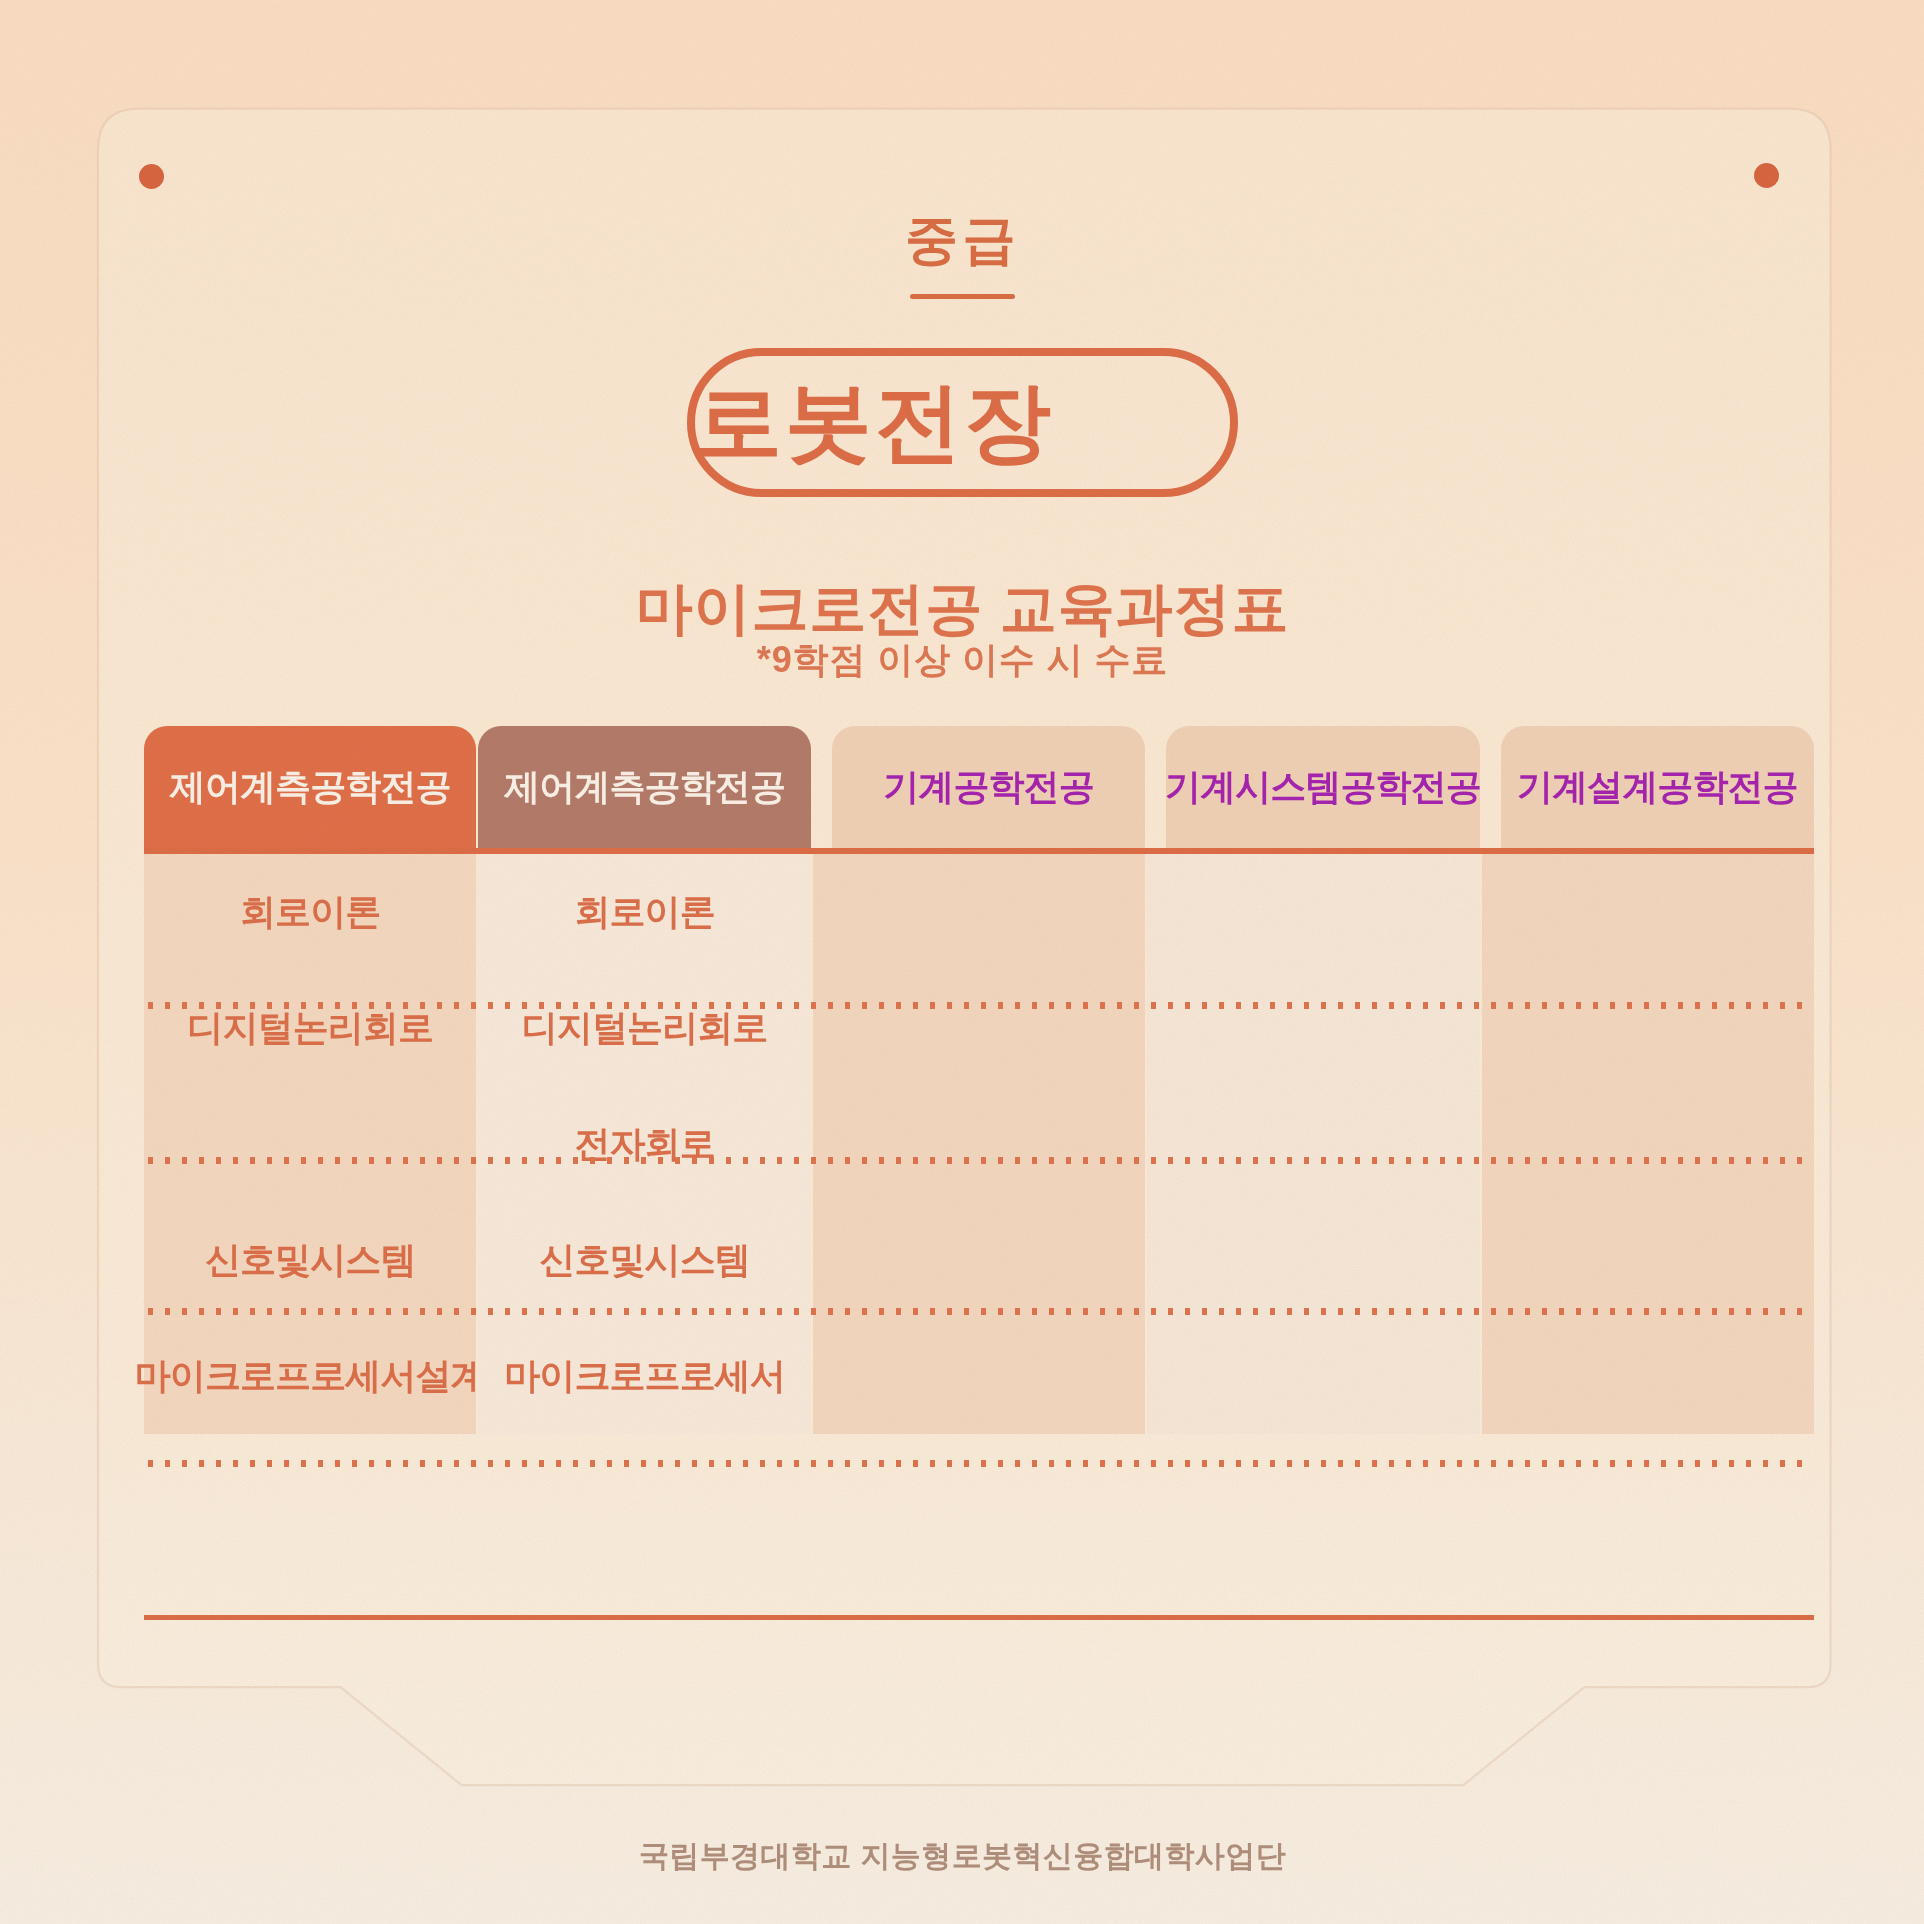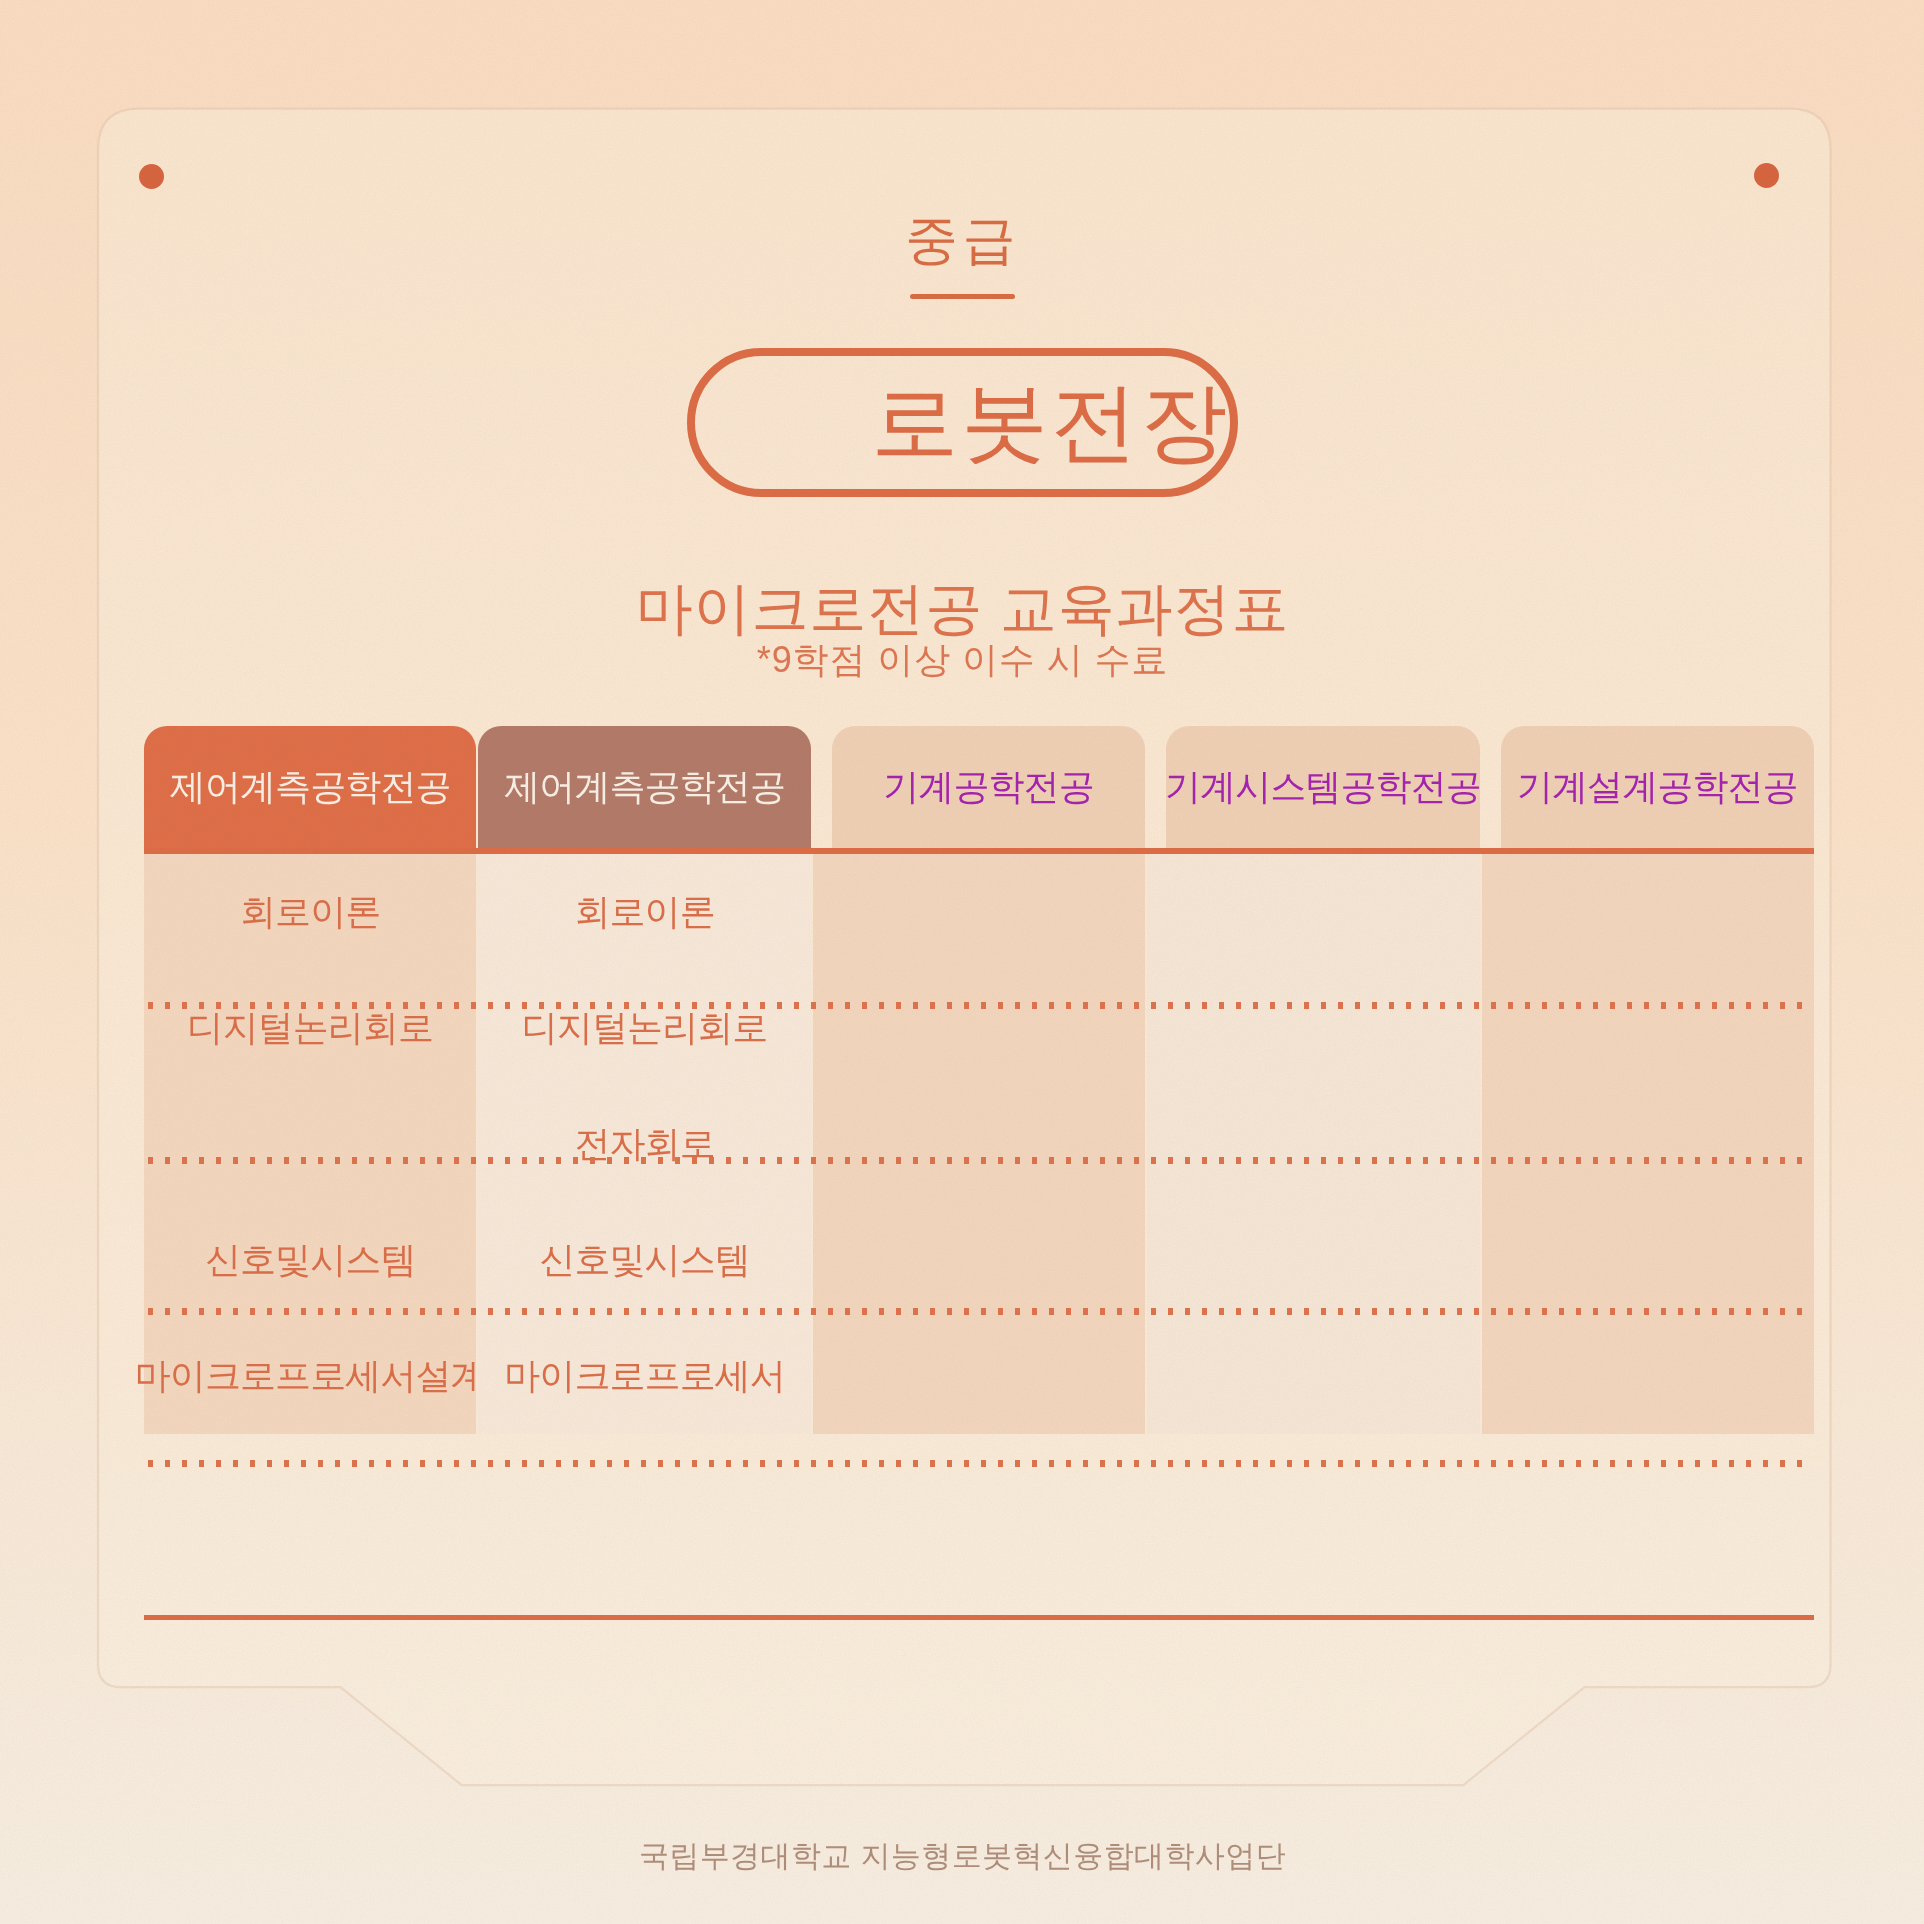--- a/index.html
+++ b/index.html
@@ -1,30 +1,30 @@
 <!DOCTYPE html>
 <html style="font-size:14.3px"><head>
 <meta charset="utf-8">
 <style>
   html,body{margin:0;padding:0;background:#f8f0e4;}
   .stage{
     position:relative;width:1925px;height:1925px;overflow:hidden;
     background:linear-gradient(180deg,#fbdec3 0%,#fce3ca 42%,#fae9d6 68%,#f8f0e4 100%);
-    font-family:"Liberation Sans","DejaVu Sans",sans-serif;font-weight:400;
+    font-family:"Liberation Sans","DejaVu Sans",sans-serif;font-weight:700;
   }
   .card-svg{position:absolute;left:0;top:0;z-index:1;}
   .abs-text{position:absolute;left:0;right:0;text-align:center;z-index:3;}
   .corner-dot{position:absolute;width:25px;height:25px;border-radius:50%;background:#d6613b;z-index:3;}
   .dot-left{left:139px;top:164px;}
   .dot-right{left:1754px;top:163px;}
   .level{top:205px;font-size:53px;color:#d8693f;letter-spacing:4.5px;}
   .level-underline{position:absolute;left:910px;top:294px;width:105px;height:5.3px;border-radius:2.7px;background:#d8693f;z-index:3;}
   .pill{
     position:absolute;left:687px;top:348px;width:551px;height:149px;box-sizing:border-box;
-    border:8px solid #dc6942;border-radius:85px;display:flex;align-items:center;justify-content:flex-end;z-index:3;
+    border:8px solid #dc6942;border-radius:85px;display:flex;align-items:center;justify-content:flex-start;z-index:3;
   }
   .pill-text{font-size:87px;color:#dc6942;letter-spacing:2.7px;}
   .subtitle{top:539px;font-size:57px;color:#de7049;letter-spacing:0.9px;margin-top:32px;}
   .note{top:636px;font-size:36px;color:#dd744f;letter-spacing:0.9px;}
   .table{position:absolute;left:144px;top:726px;width:1670px;height:895px;z-index:3;}
   .cols{position:absolute;left:0;top:0;width:100%;height:889px;display:flex;gap:2px;}
   .col{flex:1;display:flex;flex-direction:column;min-width:0;}
   .tab{
     height:122px;border-radius:23px 23px 0 0;display:flex;align-items:center;justify-content:center;
     font-size:36px;letter-spacing:-0.9px;white-space:nowrap;

